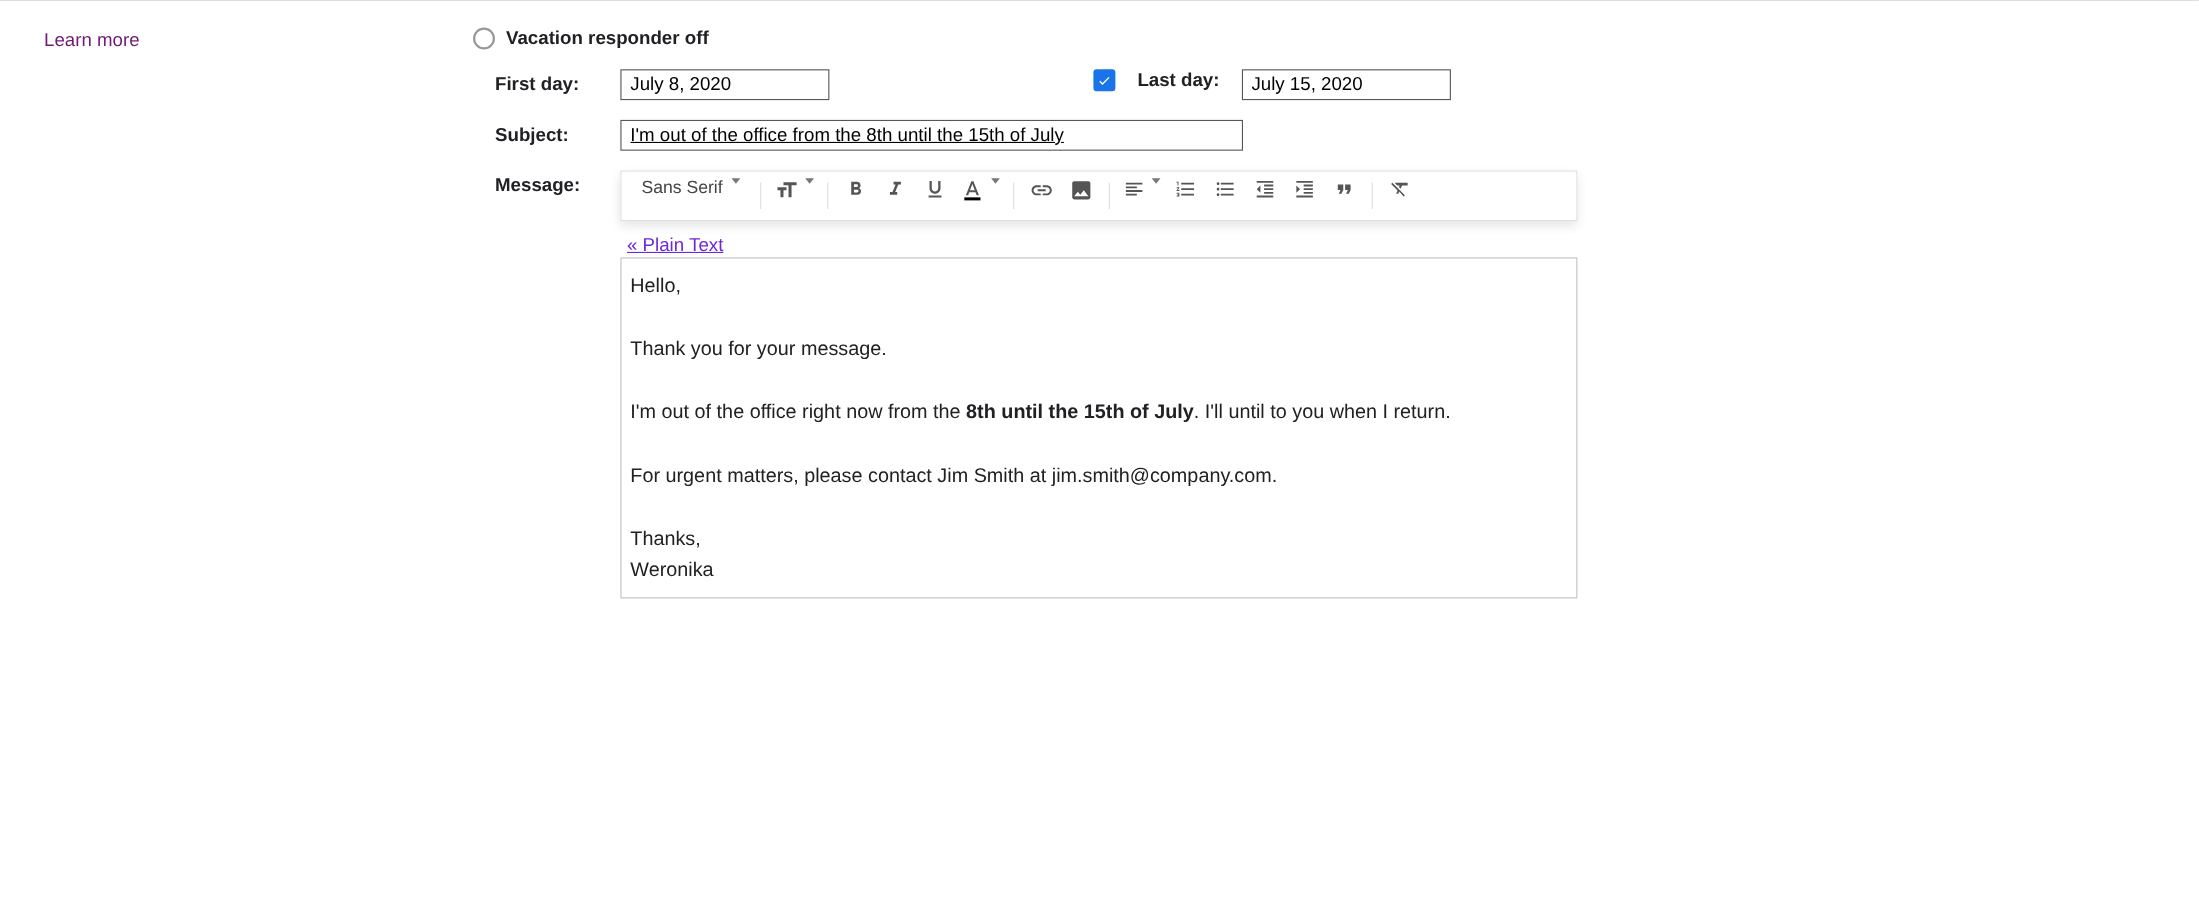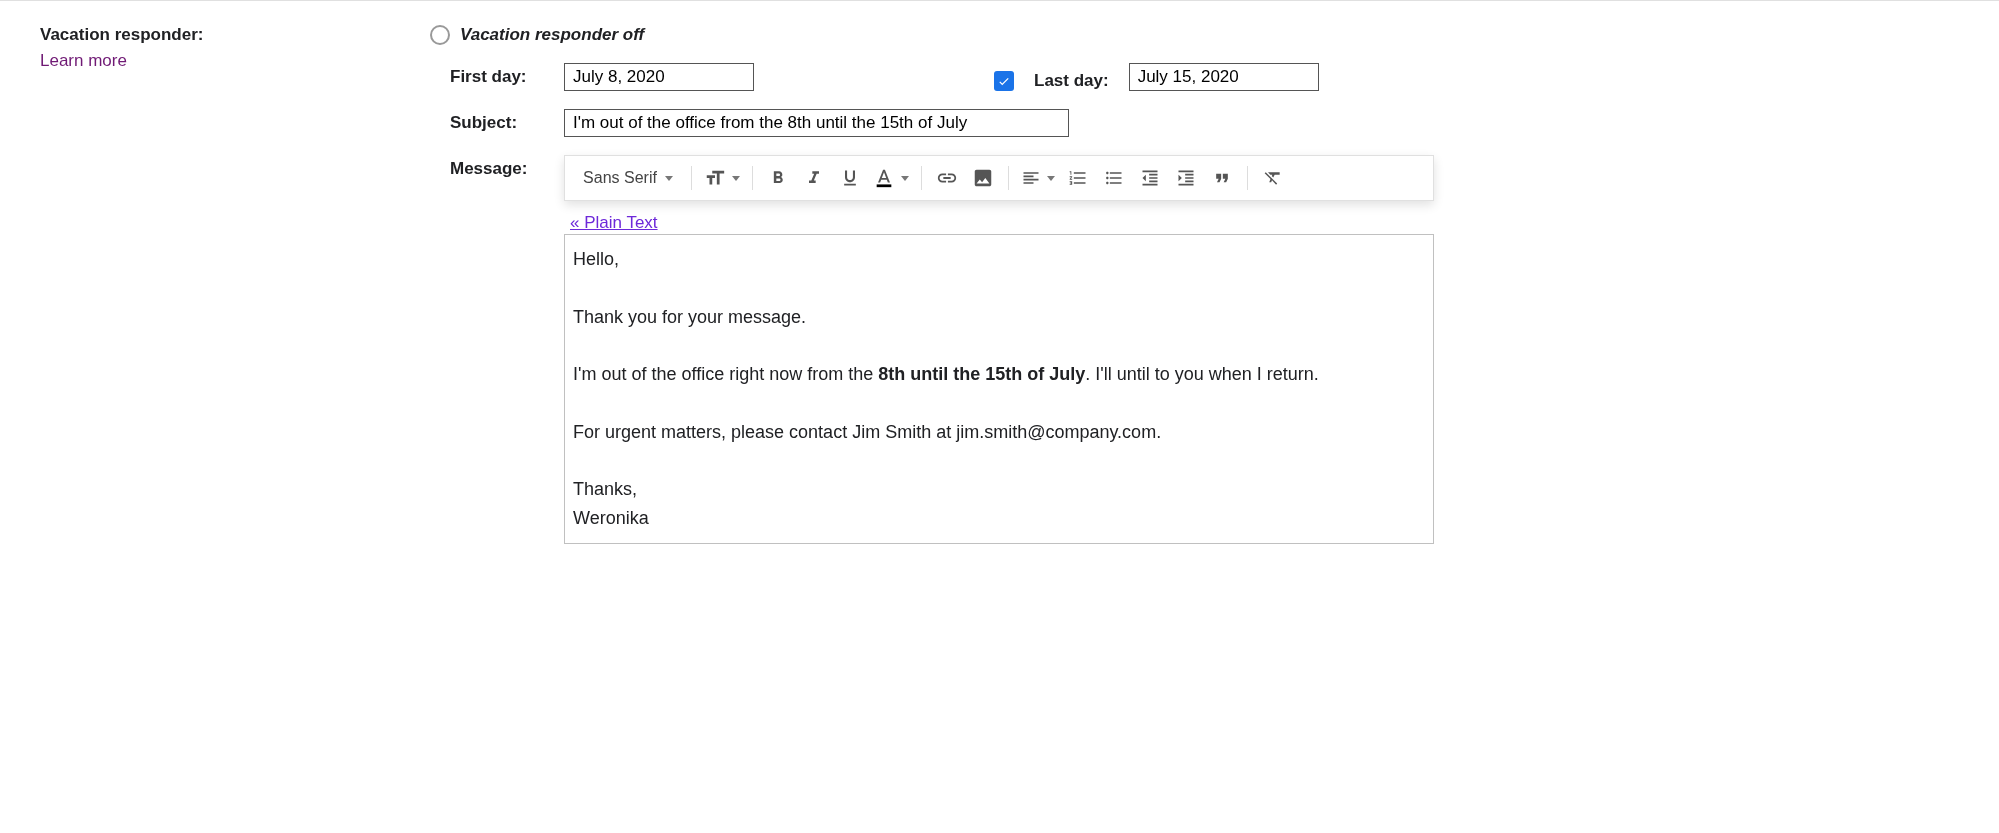--- a/index.html
+++ b/index.html
@@ -54,45 +54,45 @@
     flex-shrink: 0;
   }
   .radio-outer.selected {
     border-color: #1a73e8;
   }
   .radio-inner {
     width: 10px; height: 10px;
     border-radius: 50%;
     background: #1a73e8;
   }
-  .radio-label { font-weight: 700; font-style: italic; }
+  .radio-label { font-weight: 700; }
   .form-grid {
     display: grid;
     grid-template-columns: 100px 1fr;
     row-gap: 18px;
     column-gap: 14px;
     align-items: start;
     margin-top: 4px;
     margin-left: 20px;
   }
   .form-label { font-weight: 700; padding-top: 4px; }
   .date-row {
     display: flex;
-    align-items: flex-end;
+    align-items: flex-start;
     gap: 20px;
   }
   .text-input, .date-input {
     border: 1px solid #555;
     padding: 3px 8px;
     font-size: 17px;
     font-family: inherit;
     height: 28px;
   }
   .date-input { width: 190px; }
-  .subject-input { width: 505px; }
+  .subject-input { width: 566px; text-decoration: underline; }
   .spacer { flex: 0 0 200px; }
   .checkbox {
     width: 20px; height: 20px;
     background: #1a73e8;
     border-radius: 3px;
     display: flex;
     align-items: center;
     justify-content: center;
     color: #fff;
     font-size: 14px;
@@ -108,21 +108,21 @@
     gap: 2px;
     background: #fff;
     border: 1px solid #e0e0e0;
     padding: 6px 8px;
     box-shadow: 0 4px 10px rgba(0,0,0,0.12);
     margin-bottom: 10px;
     width: 870px;
   }
   .tb-btn {
     display: flex;
-    align-items: center;
+    align-items: flex-start;
     justify-content: center;
     min-width: 34px;
     height: 32px;
     cursor: pointer;
     color: #555;
     gap: 2px;
     padding: 0 4px;
   }
   .tb-font {
     font-size: 16px;
@@ -160,21 +160,20 @@
     margin-top: -1px;
   }
   svg { display: block; }
 </style>
 </head>
 <body>
 
 <div class="container">
 
   <div class="left-col">
-    <div class="section-title">Vacation responder:</div>
     <a href="#" class="learn-more">Learn more</a>
   </div>
 
   <div class="right-col">
 
     <div class="radio-row">
       <div class="radio-outer"></div>
       <span class="radio-label">Vacation responder off</span>
     </div>
 

